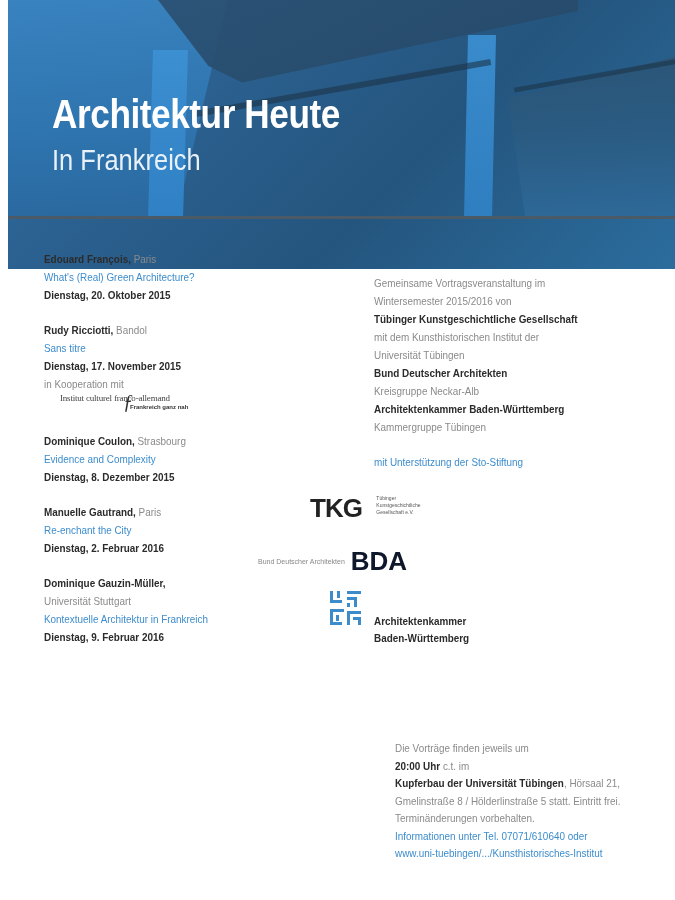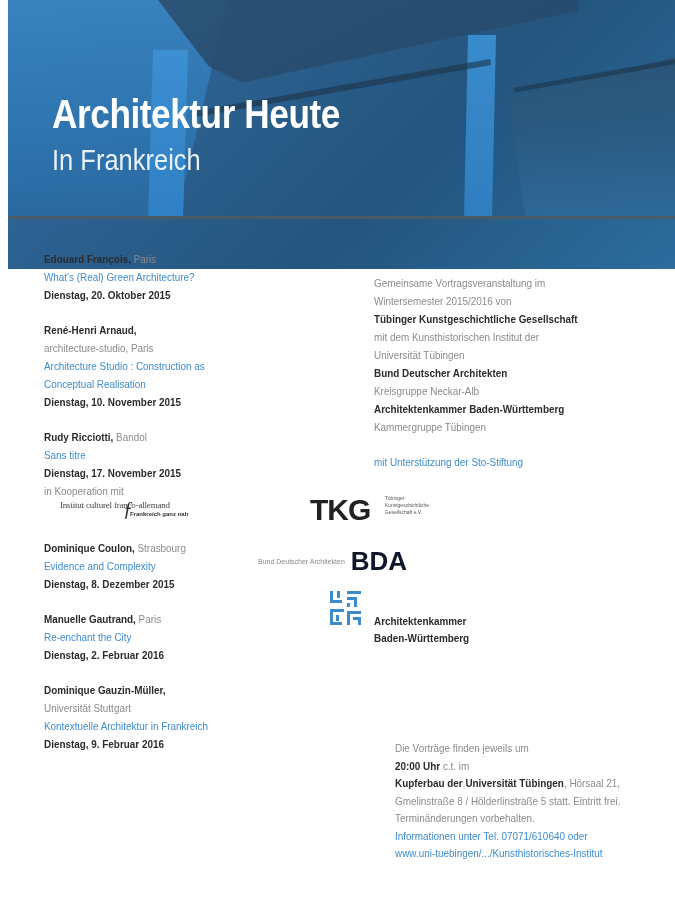--- a/index.html
+++ b/index.html
@@ -58,21 +58,21 @@
   .fa-logo .slash { position: absolute; left: 63px; top: -2px; font-family: "Liberation Serif", serif; font-style: italic; font-size: 20px; color: #333; }
 
   .col-right { position: absolute; left: 374px; top: 250px; width: 290px; margin-top: 24px; }
   .col-right .line { font-size: 11px; line-height: 18px; white-space: nowrap; transform: scaleX(0.9); transform-origin: left; }
   .grey { color: #8a8a8a; }
   .bold { color: #2b2b2b; font-weight: bold; }
   .blue { color: #3c8ccc; }
   .support { margin-top: 17px; }
 
   .logo-tkg { position: absolute; left: 310px; top: 493px; height: 30px; }
-  .logo-tkg .big { font-size: 30px; font-weight: bold; color: #222; letter-spacing: -1px; display: inline-block; vertical-align: top; }
+  .logo-tkg .big { font-size: 26px; font-weight: bold; color: #222; letter-spacing: -1px; display: inline-block; vertical-align: top; }
   .logo-tkg .small { display: inline-block; vertical-align: top; margin-left: 10px; margin-top: 2px; font-size: 5px; line-height: 7px; color: #555; }
 
   .logo-bda { position: absolute; left: 258px; top: 546px; height: 30px; }
   .logo-bda .small { display: inline-block; vertical-align: middle; font-size: 7px; color: #888; margin-right: 6px; }
   .logo-bda .big { display: inline-block; vertical-align: middle; font-size: 26px; font-weight: bold; color: #0f172a; }
 
   .logo-akbw { position: absolute; left: 328px; top: 589px; }
   .akbw-mark { position: absolute; left: 0; top: 0; width: 36px; height: 40px; }
   .akbw-text { position: absolute; left: 46px; top: 24px; font-size: 11px; line-height: 17px; font-weight: bold; color: #2b2b2b; white-space: nowrap; transform: scaleX(0.9); transform-origin: left; }
 
@@ -96,27 +96,20 @@
 </div>
 
 <div class="col-left">
 
   <div class="lecture">
     <div class="line"><span class="speaker">Edouard François,</span><span class="place"> Paris</span></div>
     <div class="line talk">What's (Real) Green Architecture?</div>
     <div class="line date">Dienstag, 20. Oktober 2015</div>
   </div>
 
-  <div class="lecture">
-    <div class="line"><span class="speaker">René-Henri Arnaud,</span></div>
-    <div class="line affil">architecture-studio, Paris</div>
-    <div class="line talk">Architecture Studio : Construction as</div>
-    <div class="line talk">Conceptual Realisation</div>
-    <div class="line date">Dienstag, 10. November 2015</div>
-  </div>
 
   <div class="lecture">
     <div class="line"><span class="speaker">Rudy Ricciotti,</span><span class="place"> Bandol</span></div>
     <div class="line talk">Sans titre</div>
     <div class="line date">Dienstag, 17. November 2015</div>
     <div class="line coop">in Kooperation mit</div>
     <div class="fa-logo">
       <span class="t1">Institut culturel franco-allemand</span>
       <span class="slash">ƒ</span>
       <span class="t2">Frankreich ganz nah</span>

